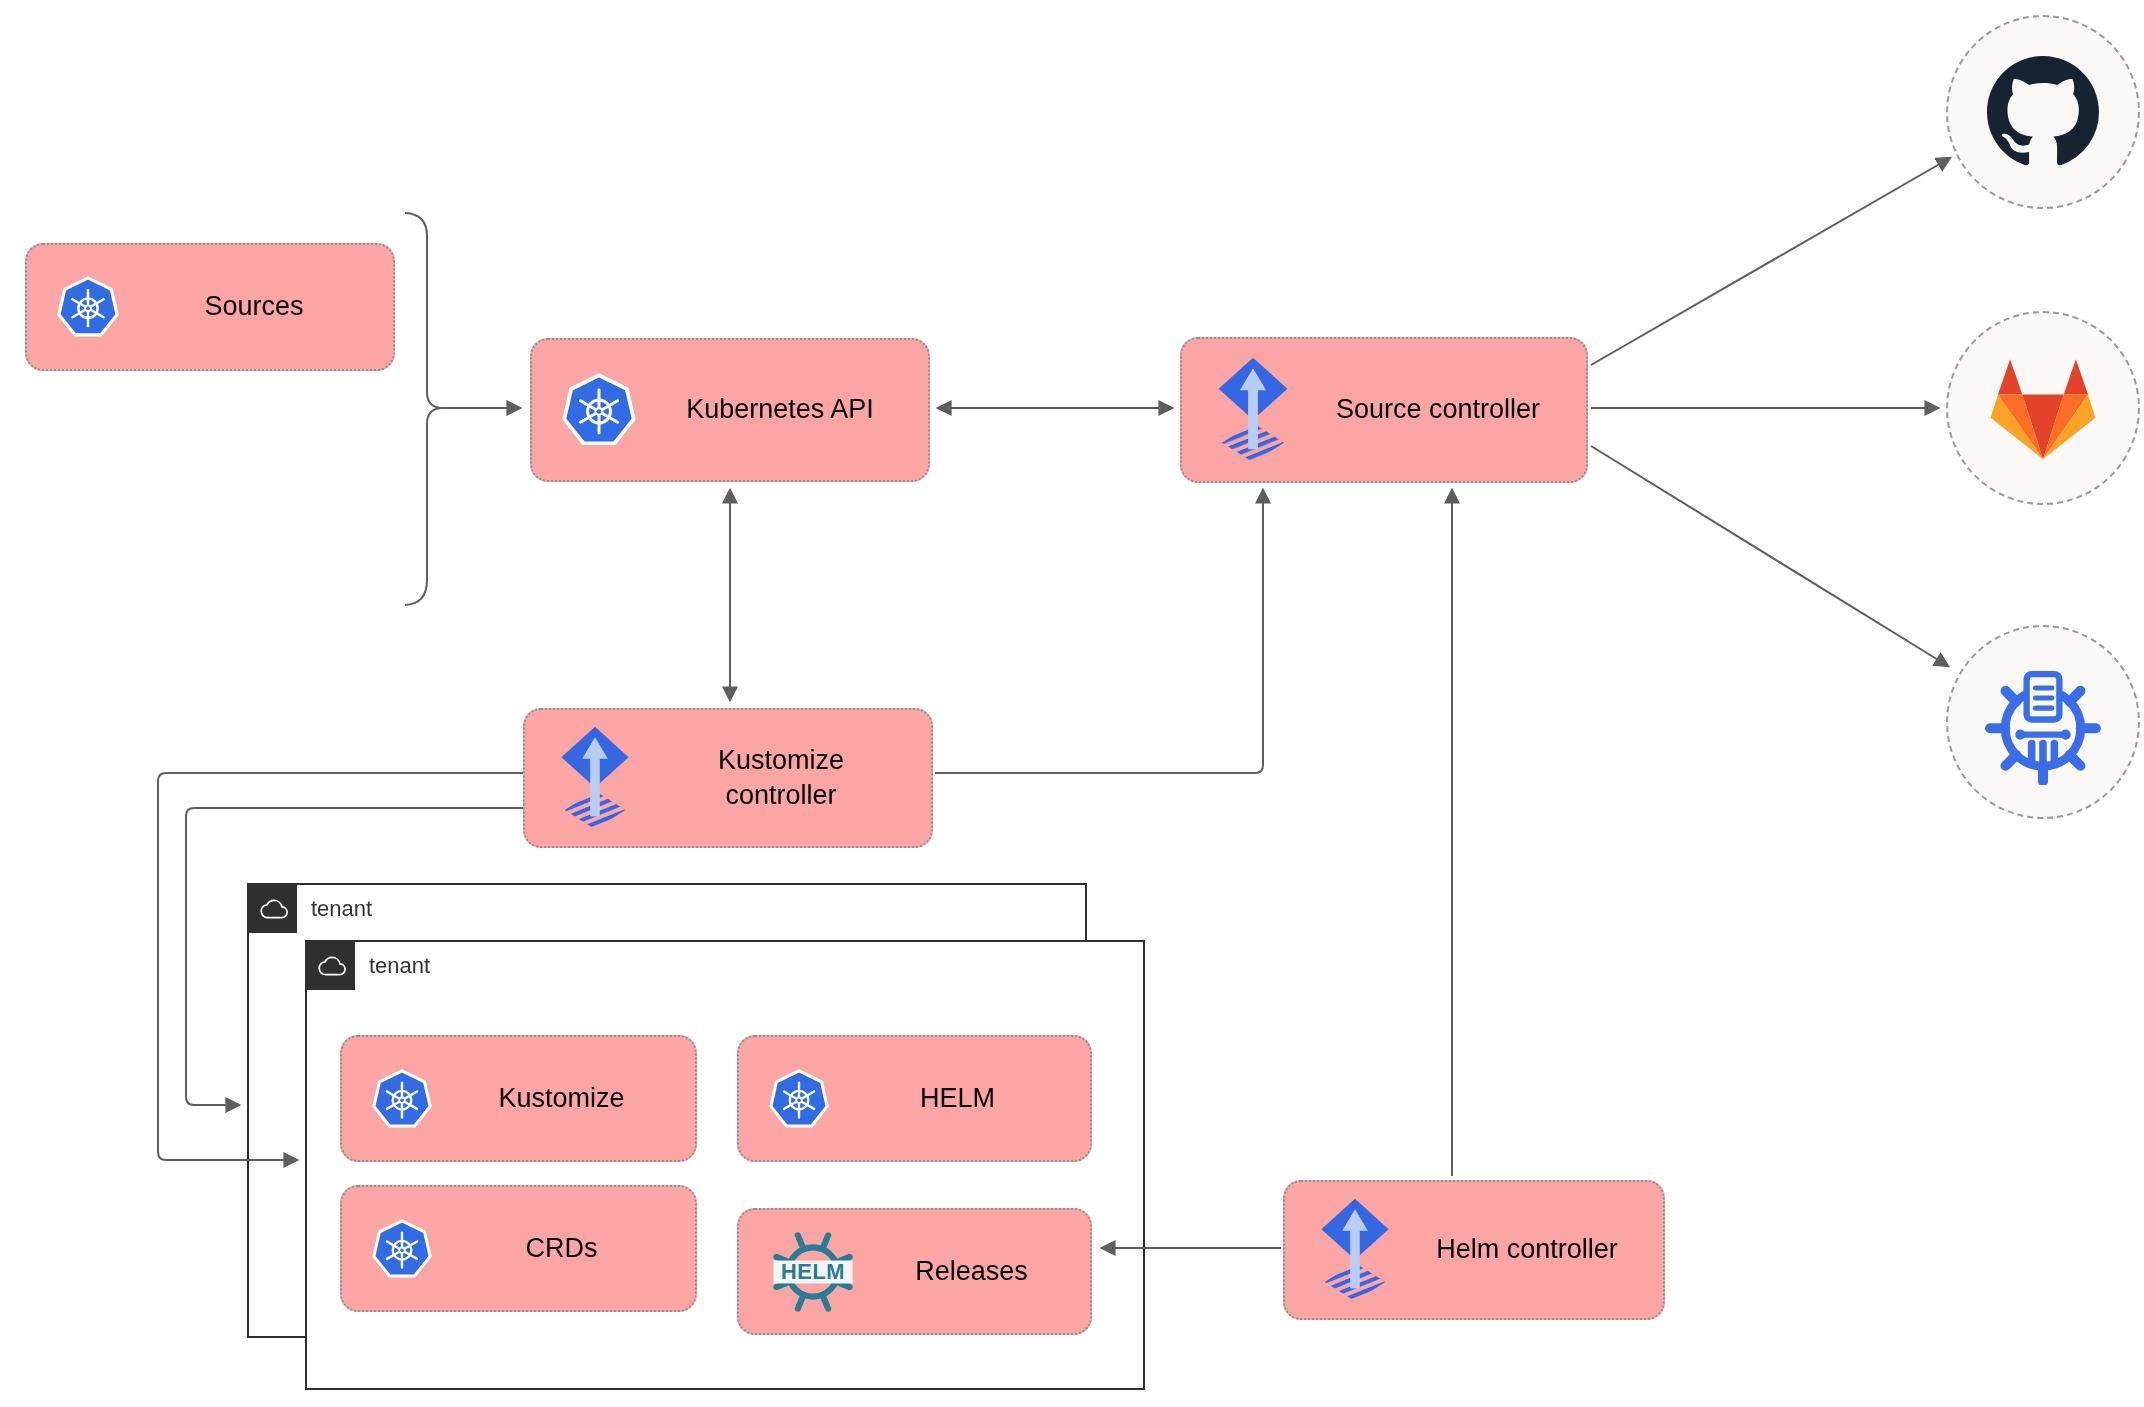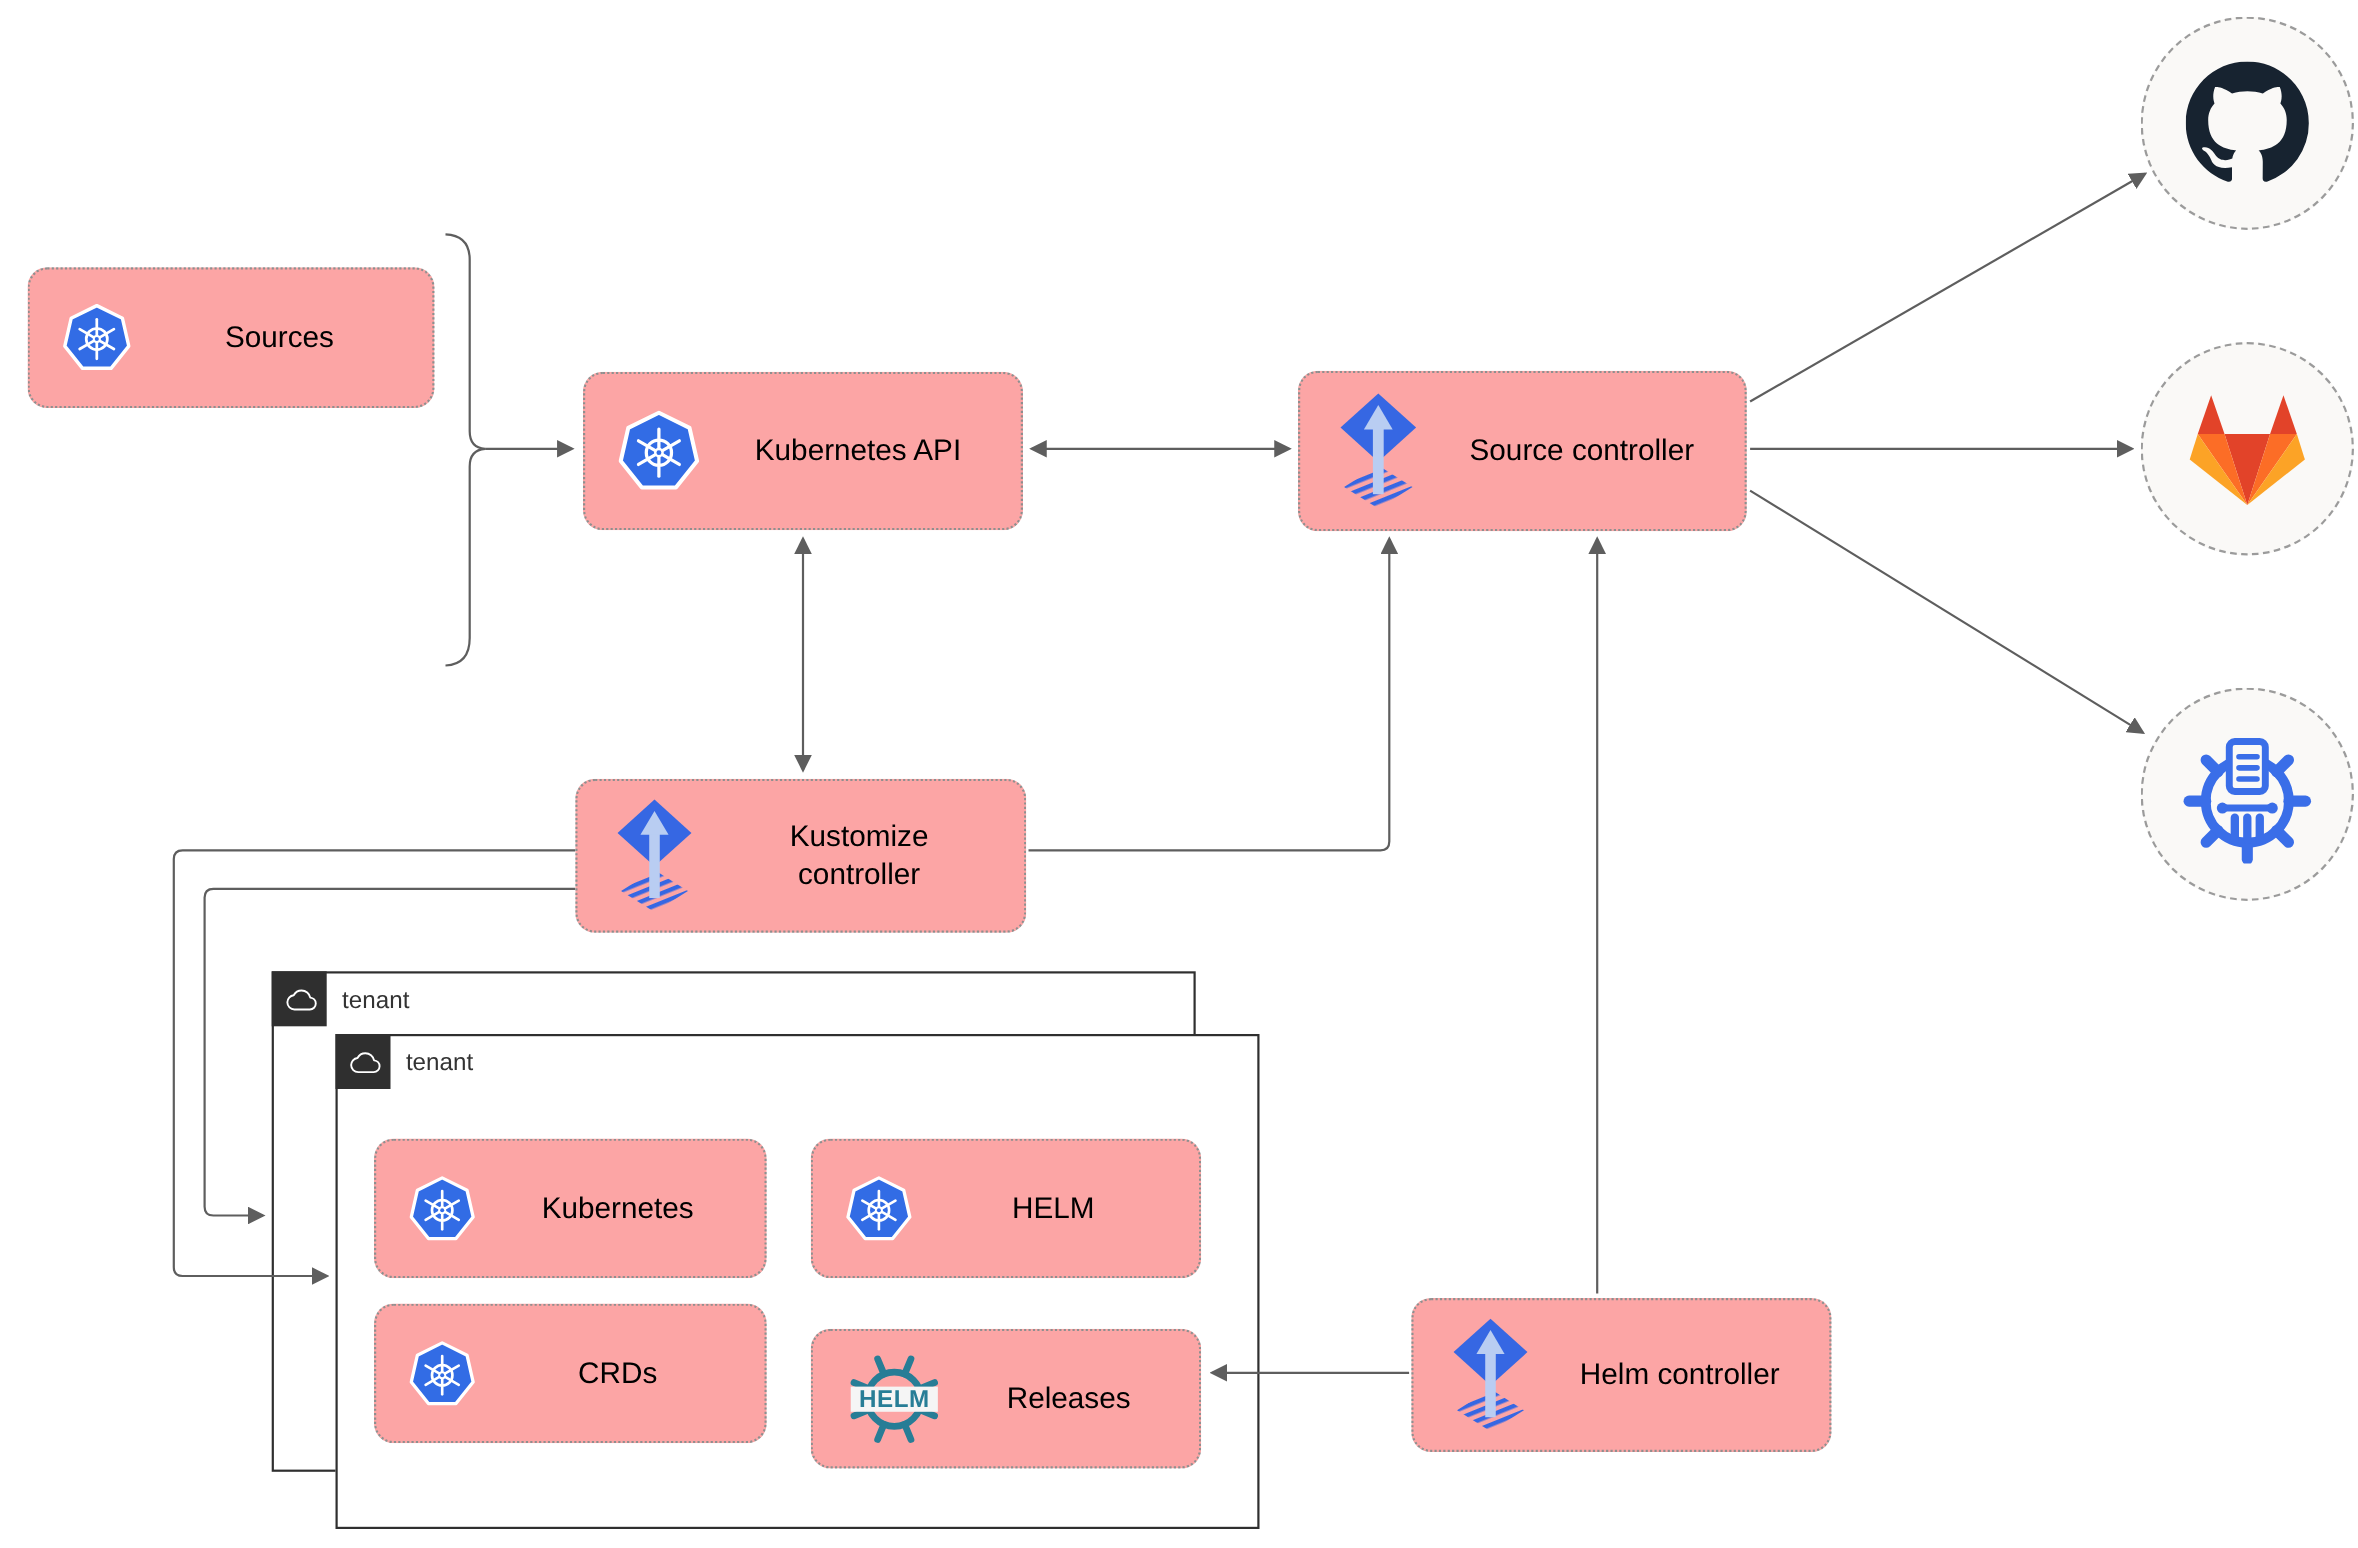--- a/index.html
+++ b/index.html
@@ -221,21 +221,21 @@
     <svg class="node-icon" width="80" height="106" viewBox="0 0 100 132">
         <use href="#sym-flux"></use>
       </svg>
     <span class="node-label two-line">Helm controller</span>
   </div>
 
   <div class="node" style="left:340px;top:1035px;width:357px;height:127px">
     <svg class="node-icon" width="60" height="60" viewBox="0 0 100 100">
         <use href="#sym-k8s"></use>
       </svg>
-    <span class="node-label">Kubernetes</span>
+    <span class="node-label">Kustomize</span>
   </div>
 
   <div class="node" style="left:737px;top:1035px;width:355px;height:127px">
     <svg class="node-icon" width="60" height="60" viewBox="0 0 100 100">
         <use href="#sym-k8s"></use>
       </svg>
     <span class="node-label">HELM</span>
   </div>
 
   <div class="node" style="left:340px;top:1185px;width:357px;height:127px">

